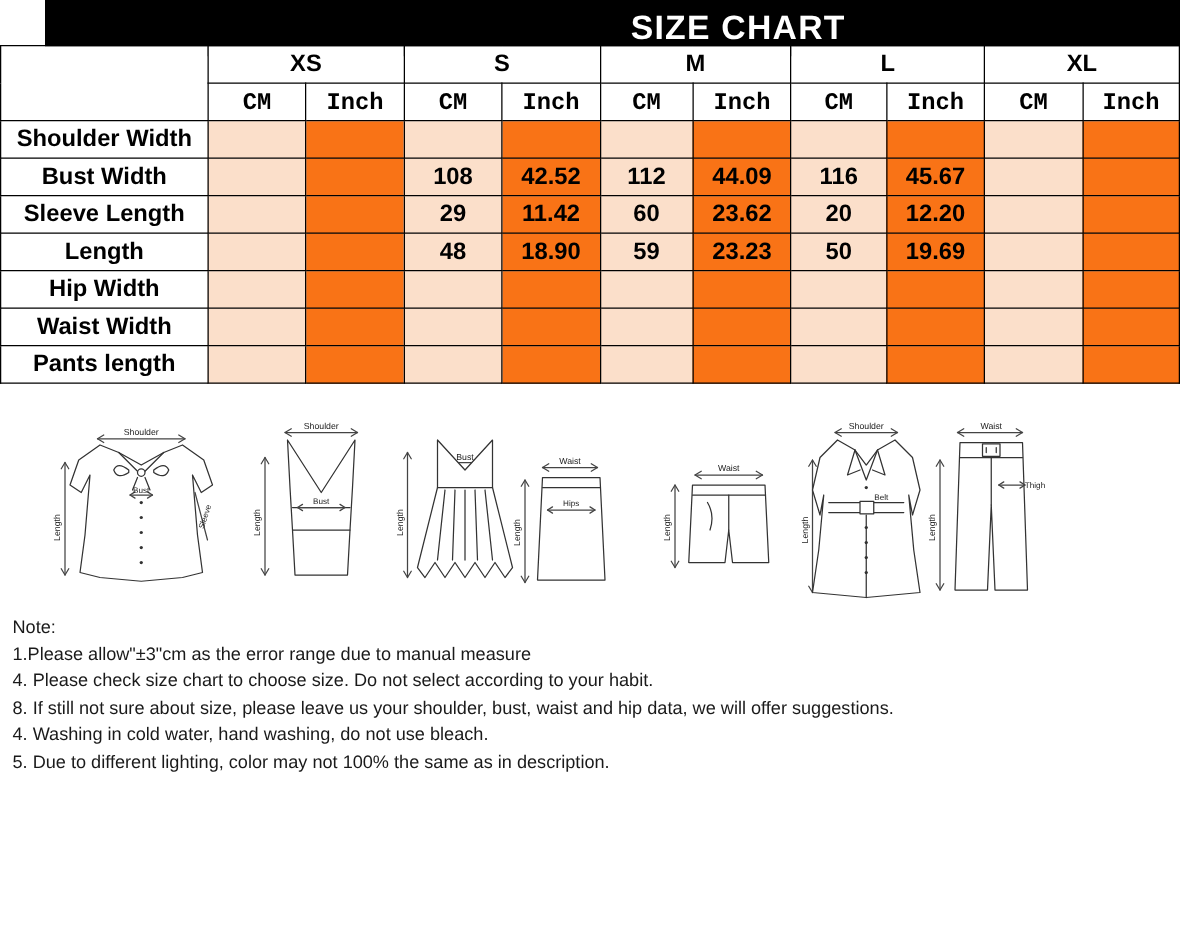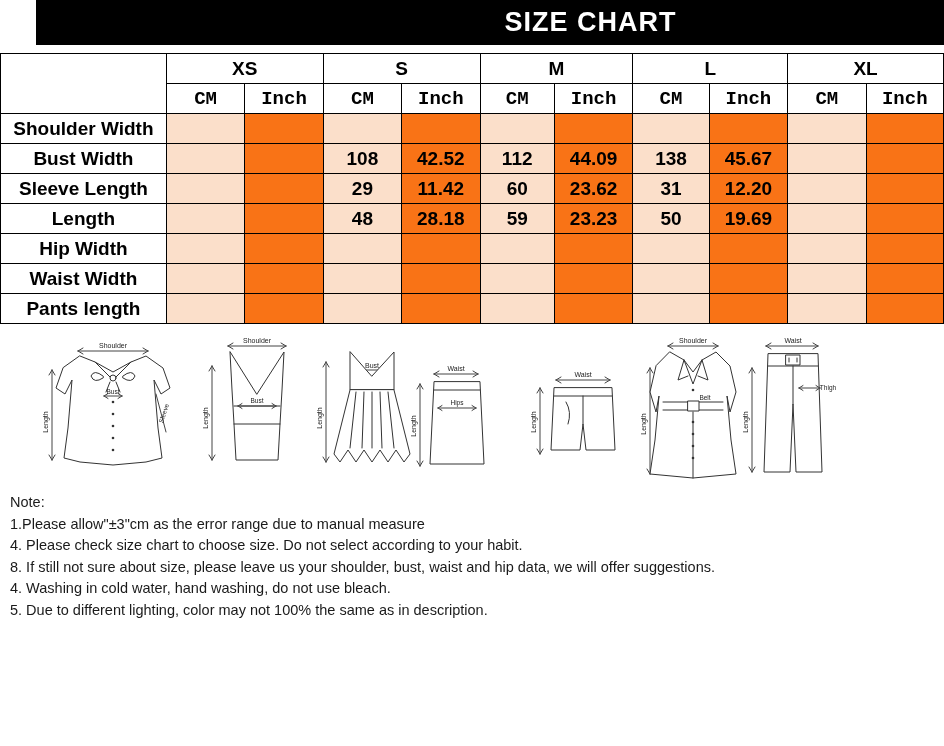--- a/index.html
+++ b/index.html
@@ -38,21 +38,21 @@
     color: #ffffff;
     font-size: 27px;
     font-weight: bold;
     letter-spacing: 1px;
   }
 
   
   table.size-chart {
     position: absolute;
     left: 0;
-    top: 53px;
+    top: 36px;
     width: 944px;
     border-collapse: collapse;
     table-layout: fixed;
   }
   table.size-chart td, table.size-chart th {
     border: 1px solid #000000;
     padding: 0;
     text-align: center;
     vertical-align: middle;
     font-size: 19px;
@@ -169,44 +169,44 @@
         <td class="in-cell"></td>
       </tr>
       <tr>
         <td class="label-cell row-label">Bust Width</td>
         <td class="cm-cell"></td>
         <td class="in-cell"></td>
         <td class="cm-cell">108</td>
         <td class="in-cell">42.52</td>
         <td class="cm-cell">112</td>
         <td class="in-cell">44.09</td>
-        <td class="cm-cell">138</td>
+        <td class="cm-cell">116</td>
         <td class="in-cell">45.67</td>
         <td class="cm-cell"></td>
         <td class="in-cell"></td>
       </tr>
       <tr>
         <td class="label-cell row-label">Sleeve Length</td>
         <td class="cm-cell"></td>
         <td class="in-cell"></td>
         <td class="cm-cell">29</td>
         <td class="in-cell">11.42</td>
         <td class="cm-cell">60</td>
         <td class="in-cell">23.62</td>
-        <td class="cm-cell">31</td>
+        <td class="cm-cell">20</td>
         <td class="in-cell">12.20</td>
         <td class="cm-cell"></td>
         <td class="in-cell"></td>
       </tr>
       <tr>
         <td class="label-cell row-label">Length</td>
         <td class="cm-cell"></td>
         <td class="in-cell"></td>
         <td class="cm-cell">48</td>
-        <td class="in-cell">28.18</td>
+        <td class="in-cell">18.90</td>
         <td class="cm-cell">59</td>
         <td class="in-cell">23.23</td>
         <td class="cm-cell">50</td>
         <td class="in-cell">19.69</td>
         <td class="cm-cell"></td>
         <td class="in-cell"></td>
       </tr>
       <tr>
         <td class="label-cell row-label">Hip Width</td>
         <td class="cm-cell"></td>

